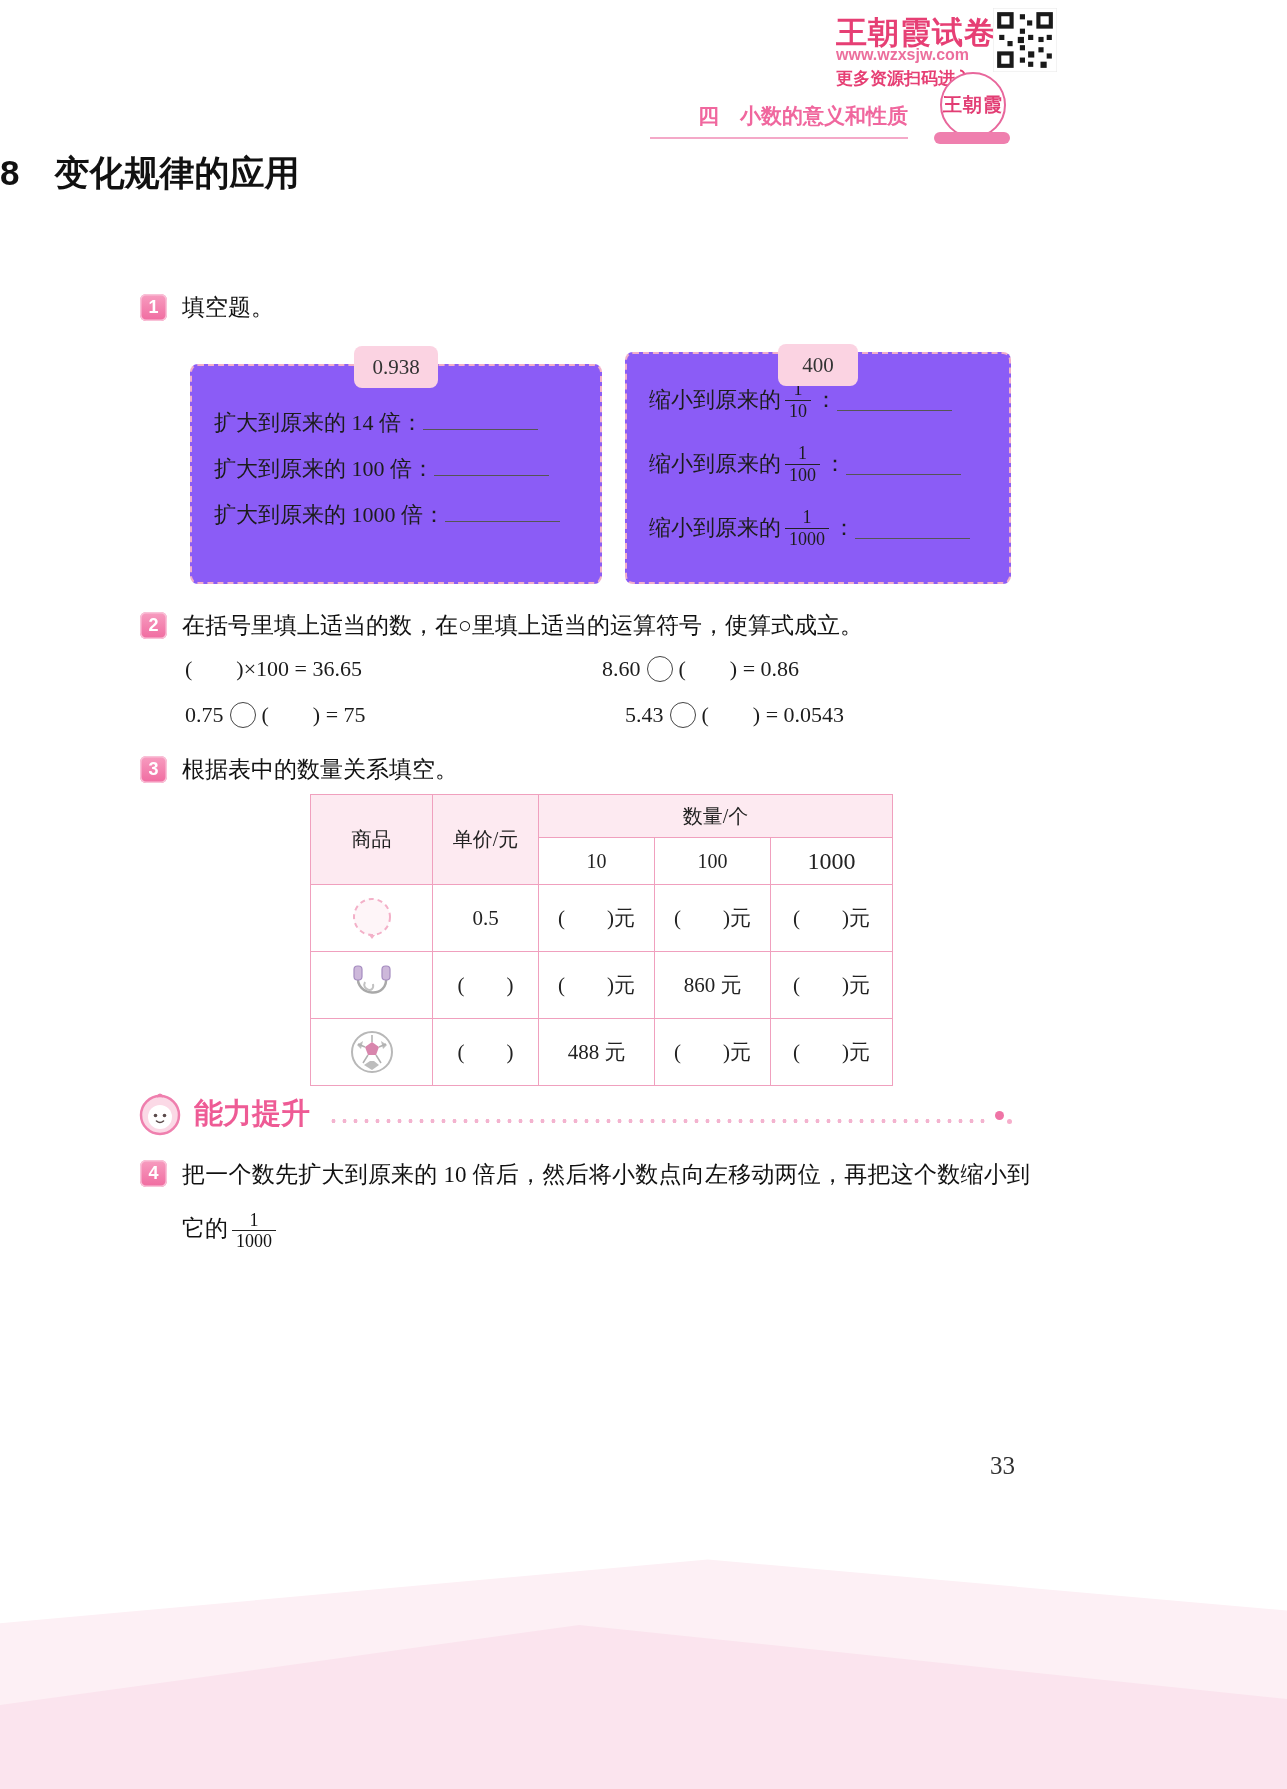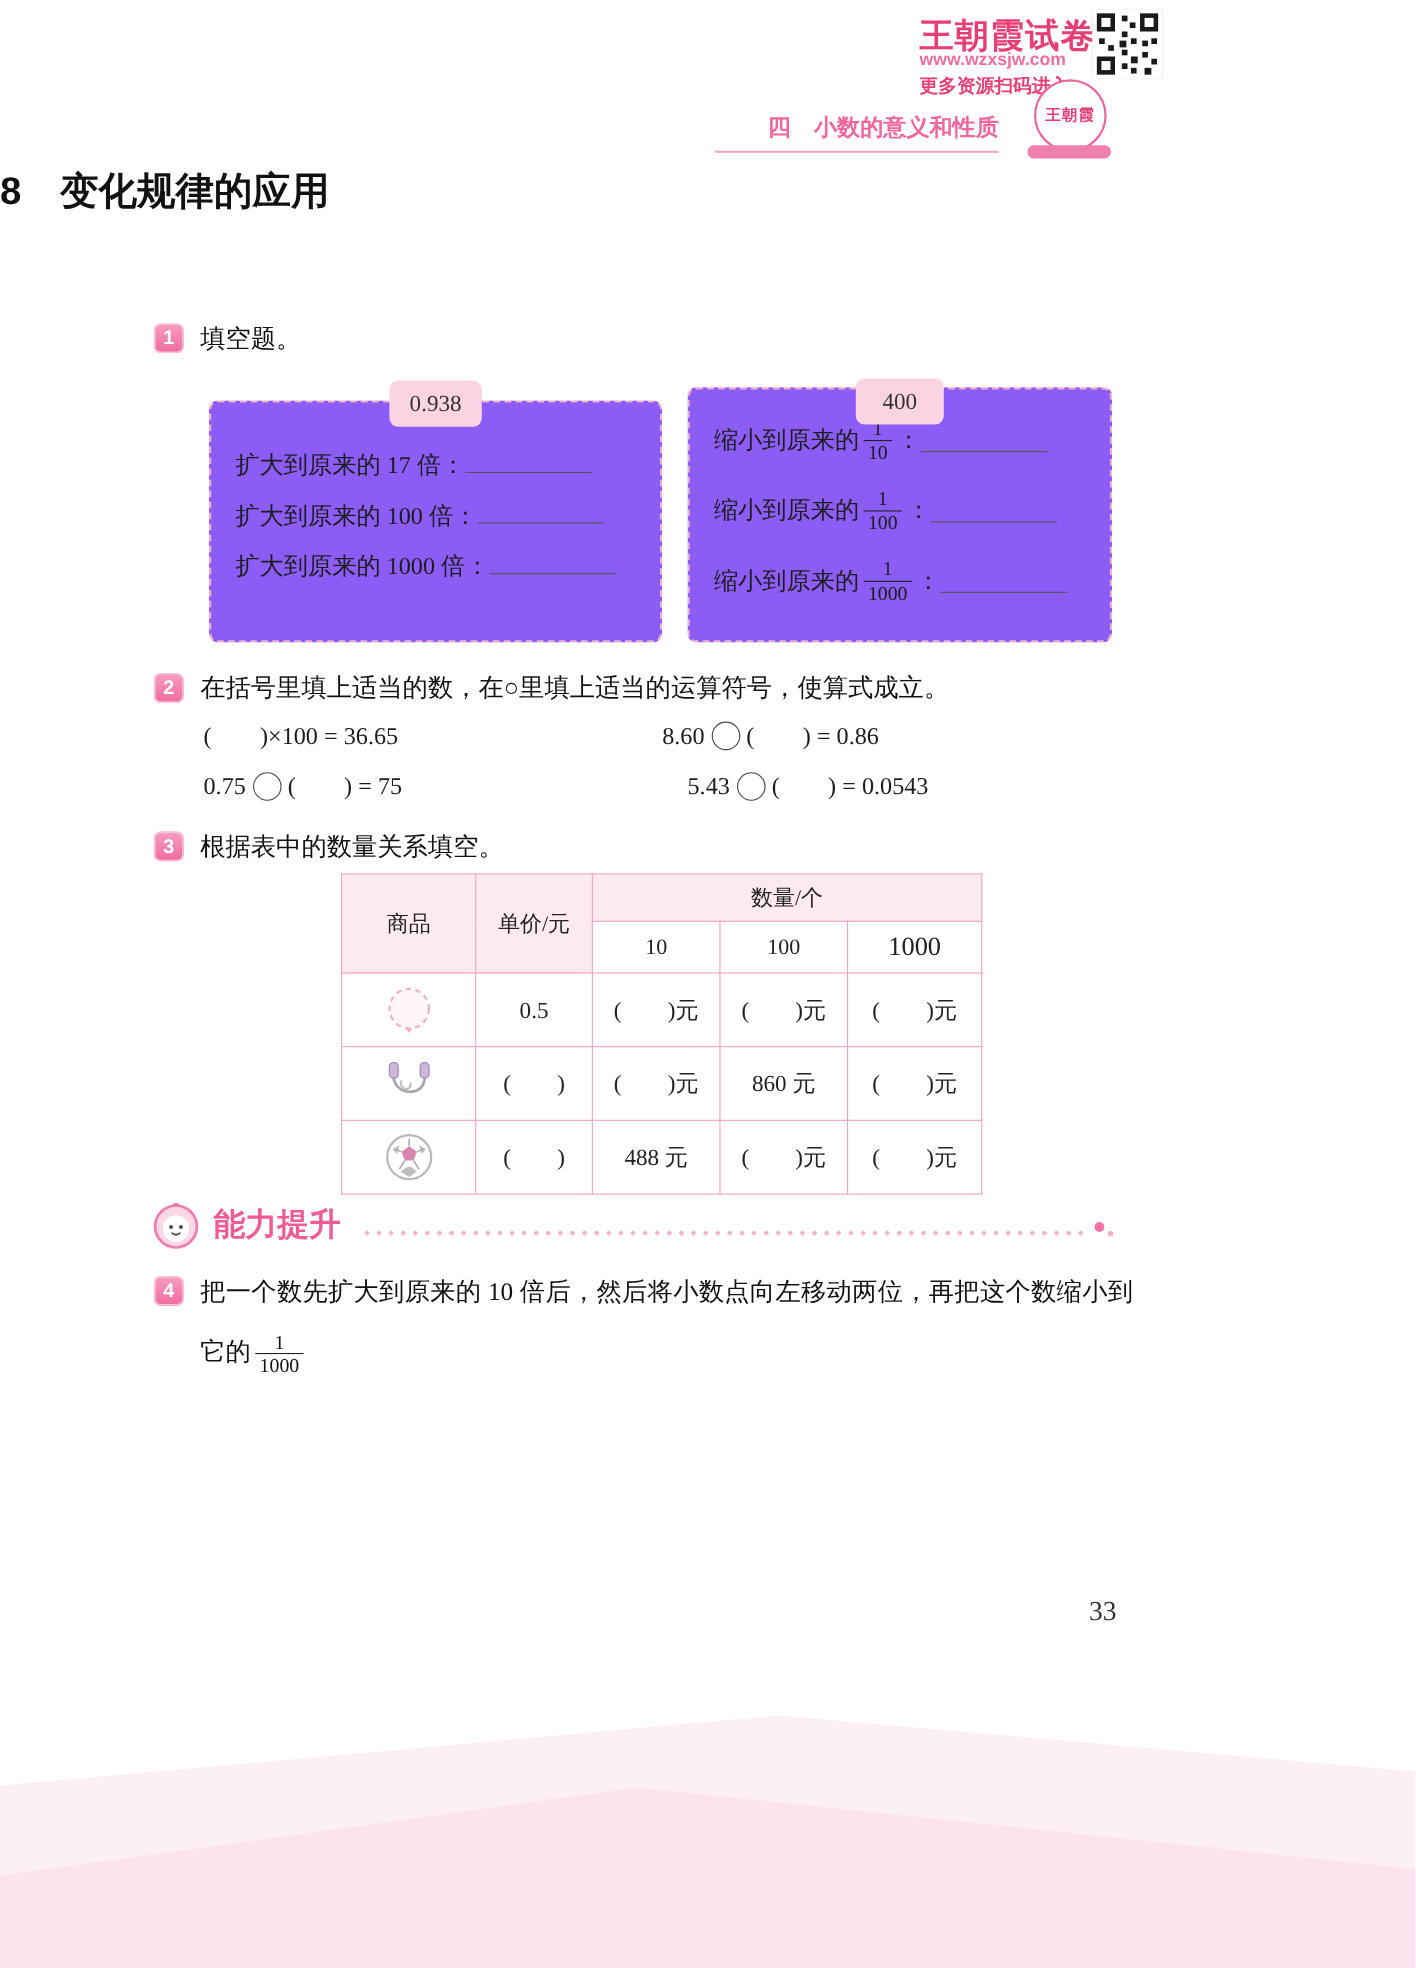--- a/index.html
+++ b/index.html
@@ -9,21 +9,21 @@
   
   .brand-name{position:absolute;left:836px;top:12px;font-size:31px;font-weight:bold;
               color:var(--brand,#e63f74);font-family:Liberation Serif, serif;letter-spacing:1px;}
   .brand-url{position:absolute;left:836px;top:46px;font-size:16px;font-weight:bold;color:#ec6f9d;
              font-family:Liberation Sans, sans-serif;text-align:right;}
   .brand-scan{position:absolute;left:836px;top:67px;font-size:17px;font-weight:bold;color:var(--brand,#e63f74);
               font-family:"Liberation Sans","DejaVu Sans",sans-serif;}
   .qr{position:absolute;left:993px;top:8px;width:64px;height:64px;}
   .stamp-circle{position:absolute;left:940px;top:72px;width:62px;height:62px;border-radius:50%;
                 border:2.5px solid #e8679c;background:#fff;display:flex;align-items:center;justify-content:center;}
-  .stamp-circle span{font-size:14px;font-weight:bold;color:#e23d74;letter-spacing:1px;
+  .stamp-circle span{font-size:19px;font-weight:bold;color:#e23d74;letter-spacing:1px;
                      font-family:"Liberation Sans","DejaVu Sans",sans-serif;}
   .stamp-ribbon{position:absolute;left:934px;top:132px;width:76px;height:12px;background:#ef7fae;border-radius:6px;}
 
   
   .chapter{position:absolute;left:650px;top:102px;width:258px;text-align:right;
            font-size:21px;font-weight:bold;color:#f0679e;padding-bottom:7px;
            border-bottom:2px solid #f4a9c8;font-family:"Liberation Sans","DejaVu Sans",sans-serif;}
 
   
   .title{position:absolute;left:0;top:150px;width:100%;margin:0;text-align:left;
@@ -145,21 +145,21 @@
 
 
   <div class="qrow" style="top:292px">
     <span class="qbadge">1</span>
     <span class="qprompt">填空题。</span>
   </div>
 
   <div class="boxtab tab-left">0.938</div>
   <div class="dashbox box-left">
     <div class="boxline">
-      <span>扩大到原来的 17 倍：</span><span class="blank"></span>
+      <span>扩大到原来的 14 倍：</span><span class="blank"></span>
     </div>
     <div class="boxline">
       <span>扩大到原来的 100 倍：</span><span class="blank"></span>
     </div>
     <div class="boxline">
       <span>扩大到原来的 1000 倍：</span><span class="blank"></span>
     </div>
   </div>
 
   <div class="boxtab tab-right">400</div>

